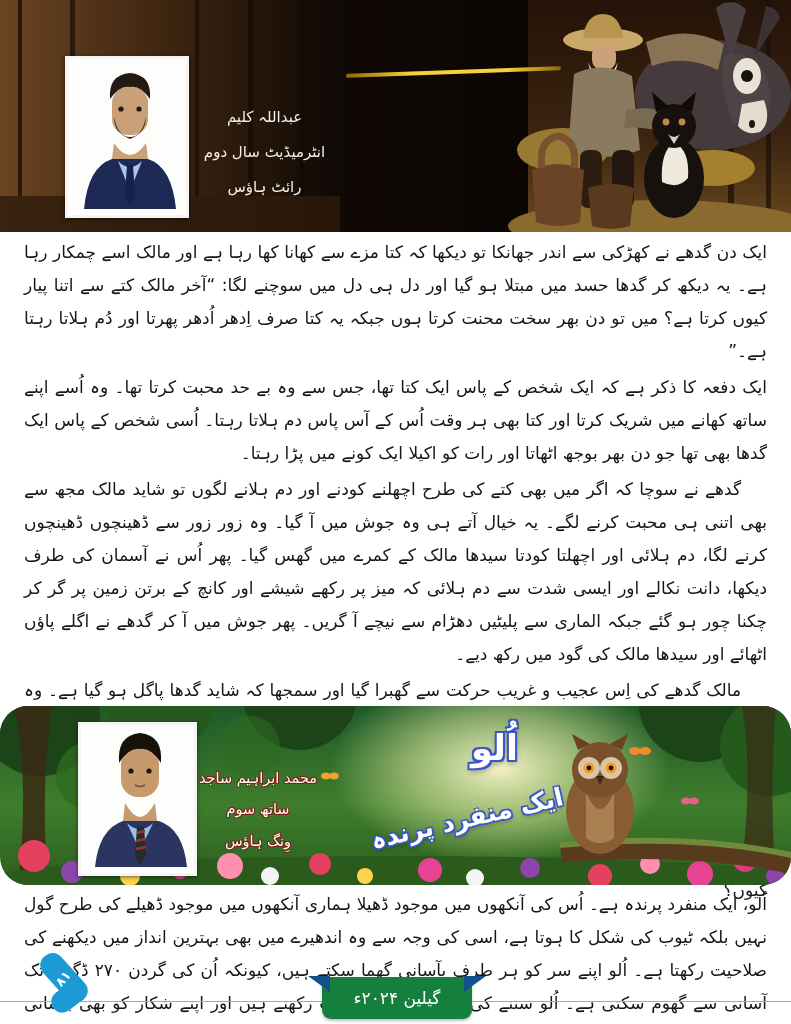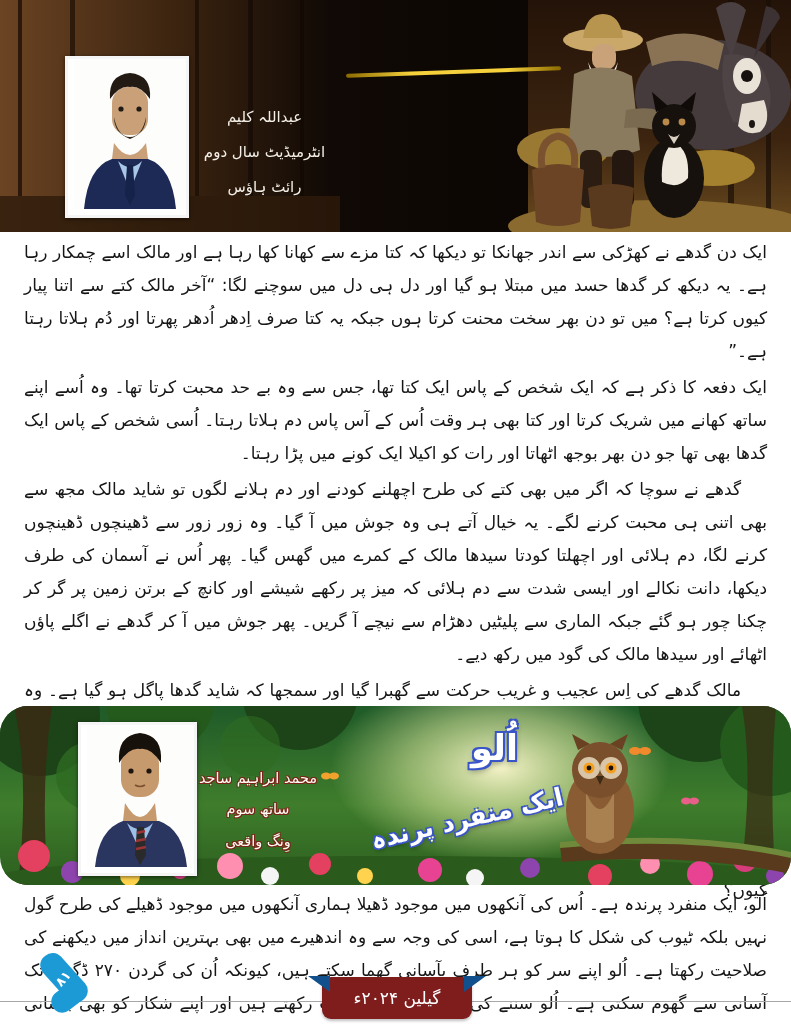--- a/index.html
+++ b/index.html
@@ -55,21 +55,21 @@
   .subtitle2{
     position:absolute;top:98px;left:362px;width:210px;text-align:center;
     font-size:25px;font-weight:bold;color:#ffffff;transform:rotate(-13deg);
     text-shadow:1.5px 1.5px 0 #3a55c8,-1.5px -1.5px 0 #3a55c8,1.5px -1.5px 0 #3a55c8,-1.5px 1.5px 0 #3a55c8,0 2px 5px rgba(0,0,0,.4);
     white-space:nowrap;
   }
   
   .footer-line{position:absolute;top:1001px;left:0;width:791px;height:1px;background:#a7a7a7;}
   .footer-banner{
     position:absolute;top:977px;left:322px;width:150px;height:42px;z-index:3;
-    background:#7f1d1d;border-radius:9px;display:flex;align-items:center;justify-content:center;
+    background:#15803d;border-radius:9px;display:flex;align-items:center;justify-content:center;
     color:#fff;font-size:17px;box-shadow:0 2px 3px rgba(0,0,0,.25);
   }
   .footer-banner::before,.footer-banner::after{
     content:"";position:absolute;top:-1px;width:22px;height:16px;background:#11508c;z-index:-1;
   }
   .footer-banner::before{left:-14px;clip-path:polygon(0 0,100% 0,100% 100%);}
   .footer-banner::after{right:-14px;clip-path:polygon(0 0,100% 0,0 100%);}
   .page-marker{position:absolute;top:951px;left:38px;width:72px;height:68px;z-index:3;}
   .page-marker .num{
     position:absolute;top:20px;left:17px;color:#fff;font-size:13px;font-weight:bold;
@@ -289,21 +289,21 @@
           <circle cx="62" cy="46" r="2.6" fill="#1d140d"></circle>
         <path d="M48 60 Q53 63 58 60" stroke="#7a4f2e" stroke-width="1.6" fill="none"></path>
         <path d="M38 78 Q46 92 53 92 Q60 92 68 78 L70 96 L36 96 Z" fill="#c79a6e"></path>
       </svg>
     </div>
 
     
     <div class="author-block author2">
       <span>محمد ابراہیم ساجد</span>
       <span>ساتھ سوم</span>
-      <span>وِنگ واقعی</span>
+      <span>وِنگ ہاؤس</span>
     </div>
 
     
     <div class="title2">اُلو</div>
     <div class="subtitle2">ایک منفرد پرندہ</div>
   </div>
 
   <div class="urdu-body body2">
     <p>اُلو، ایک منفرد پرندہ ہے۔ اُس کی آنکھوں میں موجود ڈھیلا ہماری آنکھوں میں موجود ڈھیلے کی طرح گول نہیں بلکہ ٹیوب کی شکل کا ہوتا ہے، اسی کی وجہ سے وہ اندھیرے میں بھی بہترین انداز میں دیکھنے کی صلاحیت رکھتا ہے۔ اُلو اپنے سر کو ہر طرف بآسانی گھما سکتے ہیں، کیونکہ اُن کی گردن ۲۷۰ ڈگری تک آسانی سے گھوم سکتی ہے۔ اُلو سننے کی بھی بہترین صلاحیت رکھتے ہیں اور اپنے شکار کو بھی بآسانی قابو کر سکتے ہیں۔</p>
   </div>

